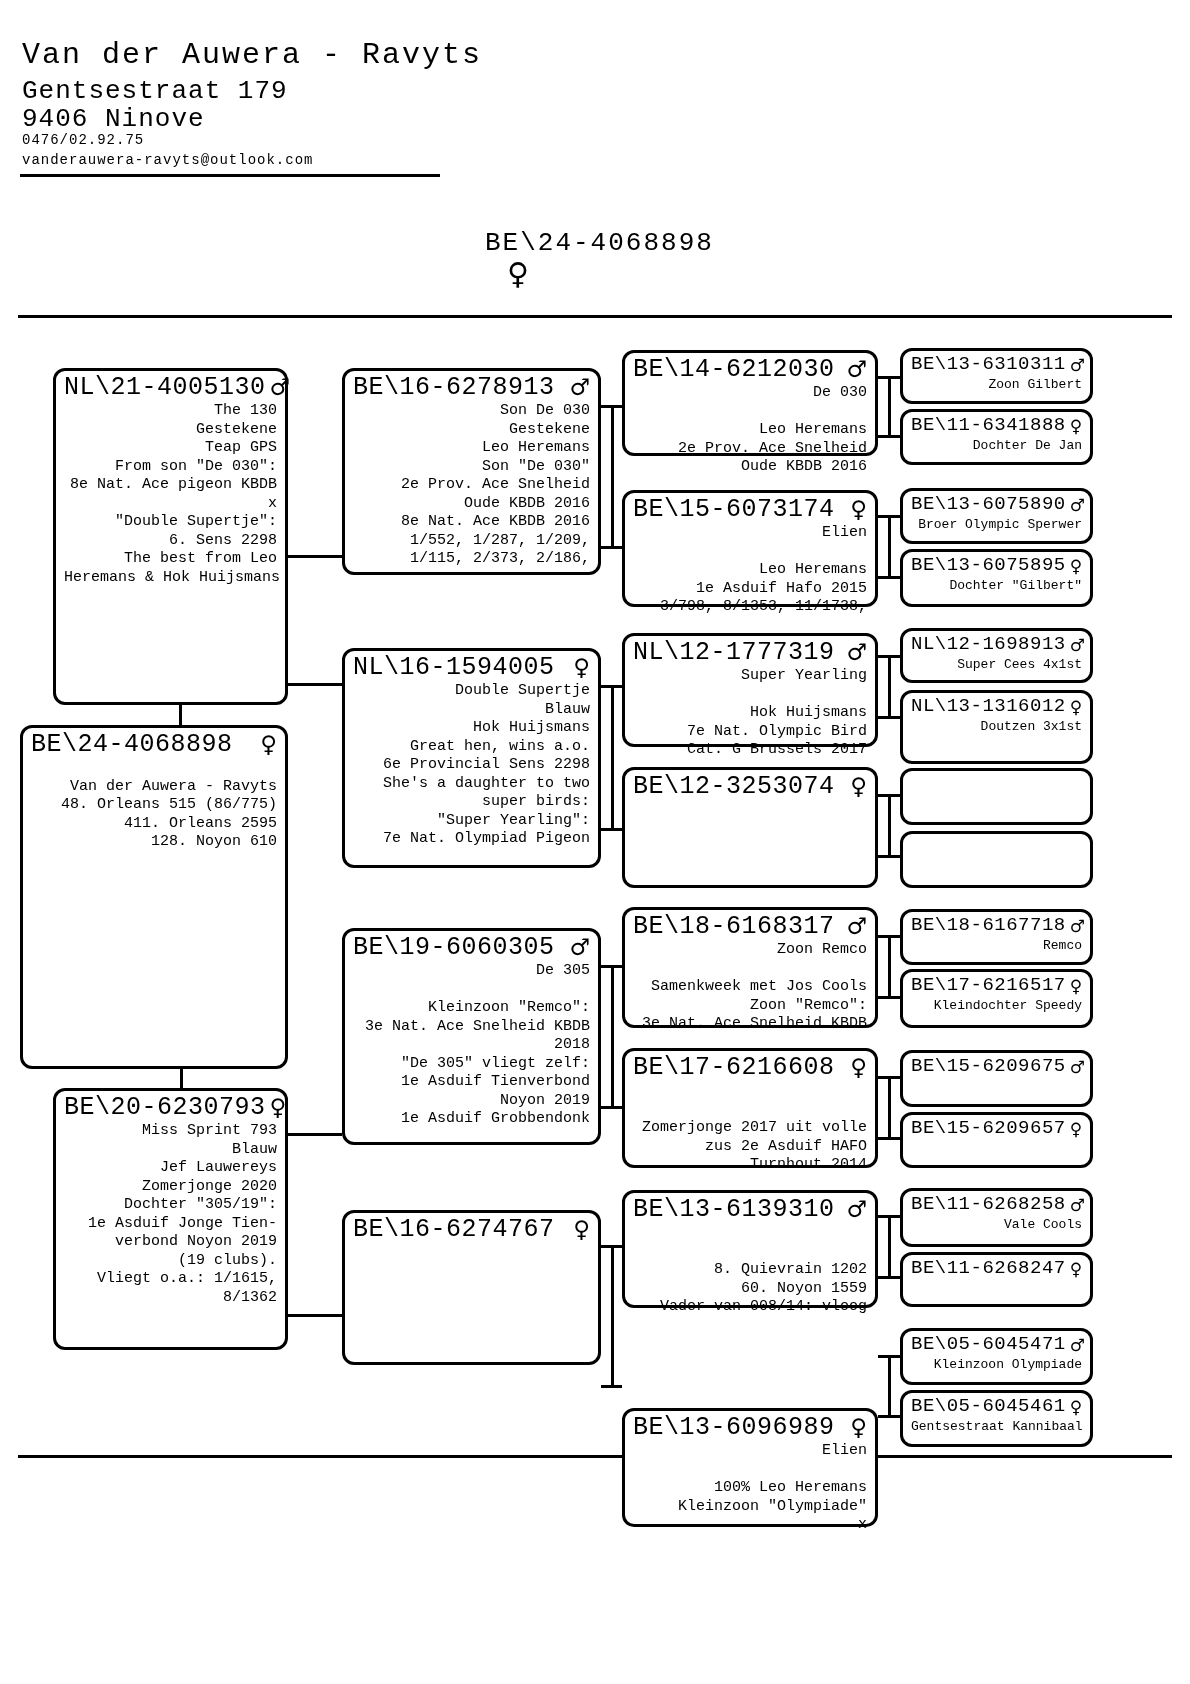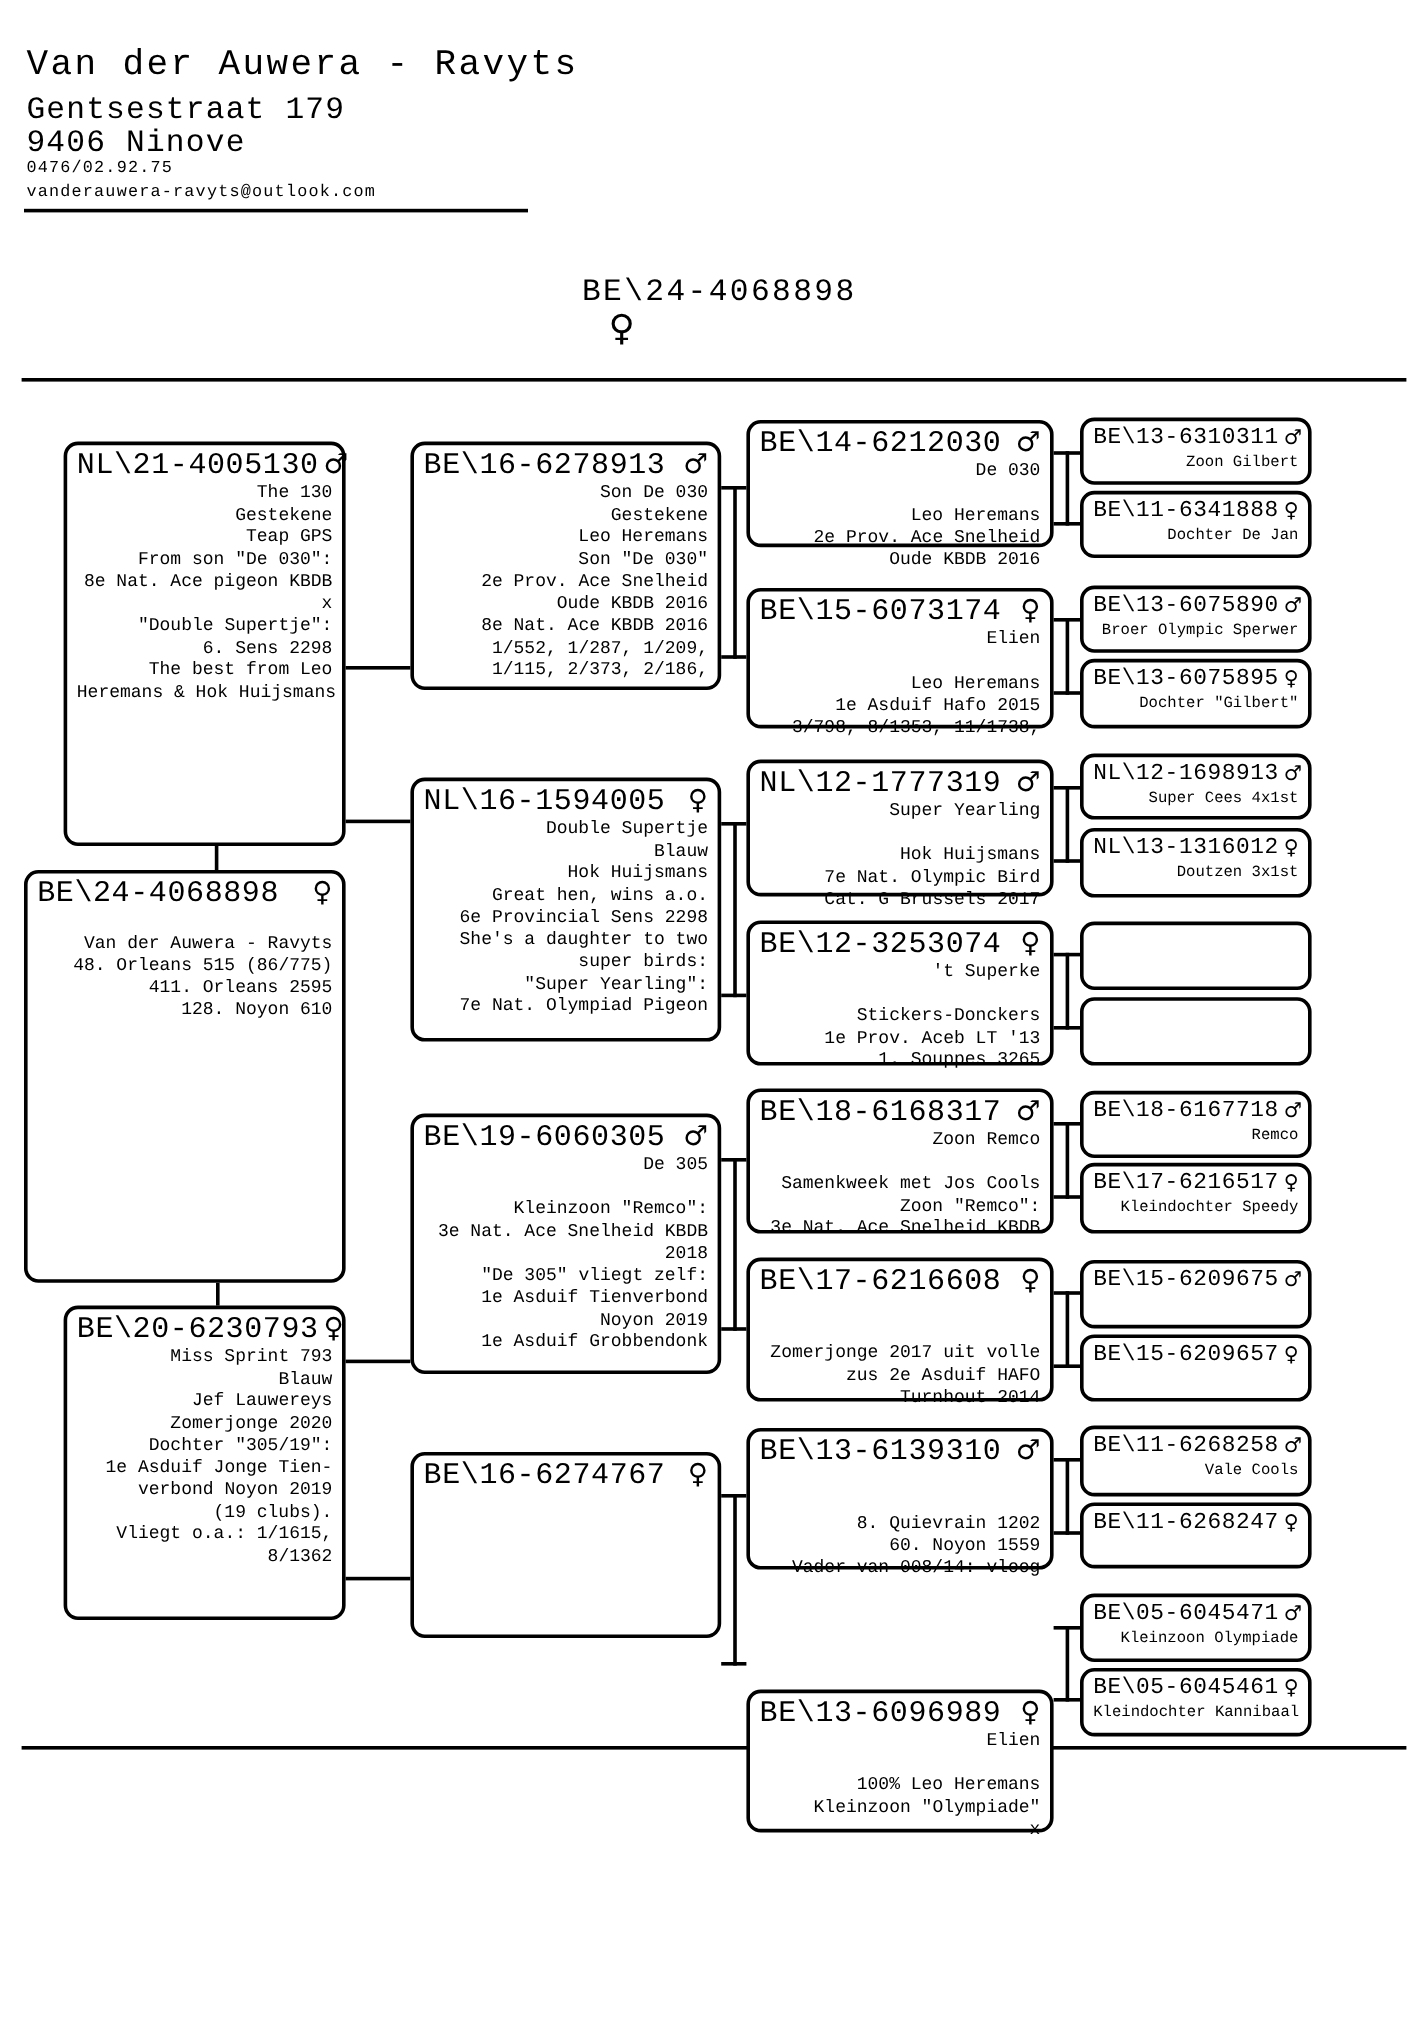--- a/index.html
+++ b/index.html
@@ -178,25 +178,20 @@
 
 Hok Huijsmans
 7e Nat. Olympic Bird
 Cat. G Brussels 2017</div>
   </div>
   <div class="box" style="left:622px;top:767px;width:256px;height:121px">
     <div class="trow">
         <span class="bid">BE\12-3253074</span>
         <span class="sym">♀</span>
       </div>
-    <div class="body">'t Superke
-
-Stickers-Donckers
-1e Prov. Aceb LT '13
-1. Souppes 3265</div>
   </div>
   <div class="box" style="left:622px;top:907px;width:256px;height:121px">
     <div class="trow">
         <span class="bid">BE\18-6168317</span>
         <span class="sym">♂</span>
       </div>
     <div class="body">Zoon Remco
 
 Samenkweek met Jos Cools
 Zoon "Remco":
@@ -264,21 +259,21 @@
       </div>
     <div class="body">Dochter "Gilbert"</div>
   </div>
   <div class="box small" style="left:900px;top:628px;width:193px;height:55px">
     <div class="trow">
         <span class="bid">NL\12-1698913</span>
         <span class="sym">♂</span>
       </div>
     <div class="body">Super Cees 4x1st</div>
   </div>
-  <div class="box small" style="left:900px;top:690px;width:193px;height:58px">
+  <div class="box small" style="left:900px;top:690px;width:193px;height:74px">
     <div class="trow">
         <span class="bid">NL\13-1316012</span>
         <span class="sym">♀</span>
       </div>
     <div class="body">Doutzen 3x1st</div>
   </div>
   <div class="box small" style="left:900px;top:768px;width:193px;height:57px">
     <div class="trow">
         <span class="bid"></span>
         <span class="sym"></span>
@@ -339,21 +334,21 @@
         <span class="bid">BE\05-6045471</span>
         <span class="sym">♂</span>
       </div>
     <div class="body">Kleinzoon Olympiade</div>
   </div>
   <div class="box small" style="left:900px;top:1390px;width:193px;height:57px">
     <div class="trow">
         <span class="bid">BE\05-6045461</span>
         <span class="sym">♀</span>
       </div>
-    <div class="body">Kleindochter Kannibaal</div>
+    <div class="body">Gentsestraat Kannibaal</div>
   </div>
 
   <div class="cl" style="left:179px;top:705px;width:3px;height:20px"></div>
   <div class="cl" style="left:180px;top:1069px;width:3px;height:19px"></div>
   <div class="cl" style="left:288px;top:555px;width:54px;height:3px"></div>
   <div class="cl" style="left:288px;top:683px;width:54px;height:3px"></div>
   <div class="cl" style="left:288px;top:1133px;width:54px;height:3px"></div>
   <div class="cl" style="left:288px;top:1314px;width:54px;height:3px"></div>
 
   <div class="cl" style="left:601px;top:405px;width:21px;height:3px"></div>

